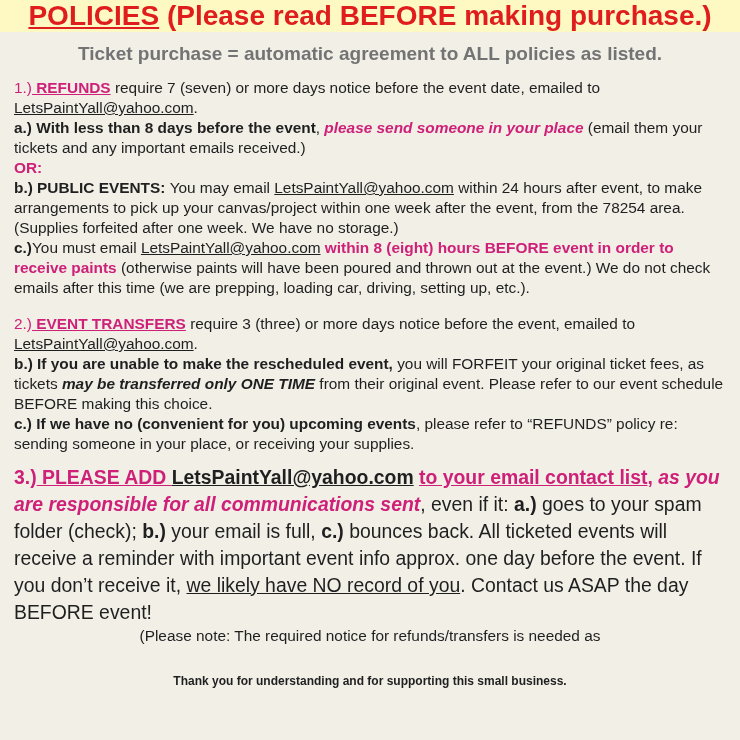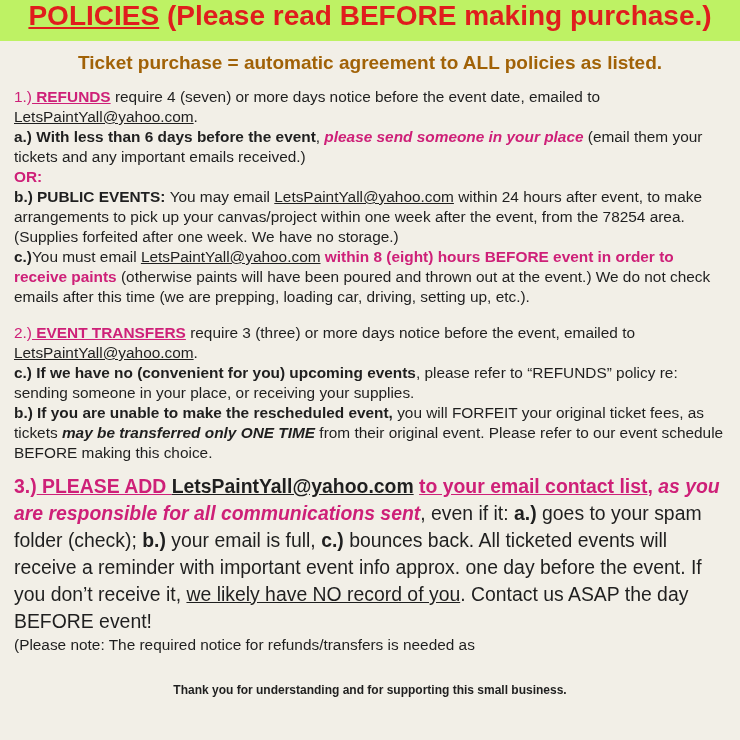--- a/index.html
+++ b/index.html
@@ -6,36 +6,36 @@
   .page {
     position: relative;
     width: 740px;
     height: 740px;
     background: #F2EFE7;
     overflow: hidden;
     font-family: "Liberation Sans", sans-serif;
     color: #1F1F1F;
   }
   .banner {
-    background: #bef264;
-    height: 41px;
+    background: #fef9c3;
+    height: 32px;
     display: flex;
     align-items: flex-start;
     justify-content: center;
   }
   .banner-text {
     color: #E01D1D;
     font-weight: bold;
     font-size: 28px;
     white-space: nowrap;
   }
   .subheader {
     margin: 9px 0 0 0;
     text-align: center;
-    color: #a16207;
+    color: #737373;
     font-weight: bold;
     font-size: 19px;
     line-height: 26px;
   }
   .body-text { padding: 11px 14px 0 14px; }
   p.pol {
     margin: 0;
     font-size: 15.4px;
     line-height: 20px;
   }
@@ -44,20 +44,21 @@
     margin-top: 10px;
     font-size: 19.4px;
     line-height: 27px;
   }
   .pk { color: #CE2078; }
   .b  { font-weight: bold; margin-top: 32px; }
   .i  { font-style: italic; text-align: right; }
   .u  { text-decoration: underline; }
   .note {
     margin-top: 8px;
+    text-align: center;
     font-size: 14.8px;
     line-height: 25px;
   }
   .footer {
     margin: 5px 0 0 0;
     text-align: center;
     font-weight: bold;
     font-size: 12px;
     line-height: 20px;
   }
@@ -68,36 +69,36 @@
 <div class="page">
 
   <div class="banner">
     <div class="banner-text"><span class="u">POLICIES</span><span> (Please read BEFORE making purchase.)</span></div>
   </div>
 
   <p class="subheader">Ticket purchase = automatic agreement to ALL policies as listed.</p>
 
   <div class="body-text">
 
-    <p class="pol"><span class="pk">1.)</span><span class="pk b u"> REFUNDS</span><span> require 4 (seven) or more days notice before the event date, emailed to </span><br><span class="u">LetsPaintYall@yahoo.com</span><span>.</span></p>
+    <p class="pol"><span class="pk">1.)</span><span class="pk b u"> REFUNDS</span><span> require 7 (seven) or more days notice before the event date, emailed to </span><br><span class="u">LetsPaintYall@yahoo.com</span><span>.</span></p>
 
-    <p class="pol"><span class="b">a.) With less than 6 days before the event</span><span>, </span><span class="pk b i">please send someone in your place</span><span> (email them your tickets and any important emails received.)</span></p>
+    <p class="pol"><span class="b">a.) With less than 8 days before the event</span><span>, </span><span class="pk b i">please send someone in your place</span><span> (email them your tickets and any important emails received.)</span></p>
 
     <p class="pol"><span class="pk b">OR:</span></p>
 
     <p class="pol"><span class="b">b.) PUBLIC EVENTS: </span><span>You may email </span><span class="u">LetsPaintYall@yahoo.com</span><span> within 24 hours after event, to make arrangements to pick up your canvas/project within one week after the event, from the 78254 area. (Supplies forfeited after one week. We have no storage.)</span></p>
 
     <p class="pol"><span class="b">c.)</span><span>You must email </span><span class="u">LetsPaintYall@yahoo.com</span><span class="pk b"> within 8 (eight) hours BEFORE event in order to receive paints</span><span> (otherwise paints will have been poured and thrown out at the event.) We do not check emails after this time (we are prepping, loading car, driving, setting up, etc.).</span></p>
 
     <p class="pol sec2"><span class="pk">2.)</span><span class="pk b u"> EVENT TRANSFERS</span><span> require 3 (three) or more days notice before the event, emailed to </span><br><span class="u">LetsPaintYall@yahoo.com</span><span>.</span></p>
 
 
+    <p class="pol"><span class="b">b.) If you are unable to make the rescheduled event,</span><span> you will FORFEIT your original ticket fees, as tickets </span><span class="b i">may be transferred only ONE TIME</span><span> from their original event. Please refer to our event schedule BEFORE making this choice.</span></p>
+
     <p class="pol"><span class="b">c.) If we have no (convenient for you) upcoming events</span><span>, please refer to “REFUNDS” policy re: sending someone in your place, or receiving your supplies.</span></p>
-
-    <p class="pol"><span class="b">b.) If you are unable to make the rescheduled event,</span><span> you will FORFEIT your original ticket fees, as tickets </span><span class="b i">may be transferred only ONE TIME</span><span> from their original event. Please refer to our event schedule BEFORE making this choice.</span></p>
 
     <p class="pol big"><span class="pk b">3.)</span><span class="pk b u"> PLEASE ADD </span><span class="b u">LetsPaintYall@yahoo.com</span><span> </span><span class="pk b u">to your email contact list</span><span class="pk b">, </span><span class="pk b i">as you are responsible for all communications sent</span><span>, even if it: </span><span class="b">a.)</span><span> goes to your spam folder (check); </span><span class="b">b.)</span><span> your email is full, </span><span class="b">c.)</span><span>  bounces back. All ticketed events will receive a reminder with important event info approx. one day before the event. If you don’t receive it, </span><span class="u">we likely have NO record of you</span><span>. Contact us ASAP the day BEFORE event!</span></p>
 
     <p class="pol note"><span>(Please note: The required notice for refunds/transfers is needed as</span><br><br></p>
 
     <p class="footer">Thank you for understanding and for supporting this small business.</p>
 
   </div>
 </div>
 

